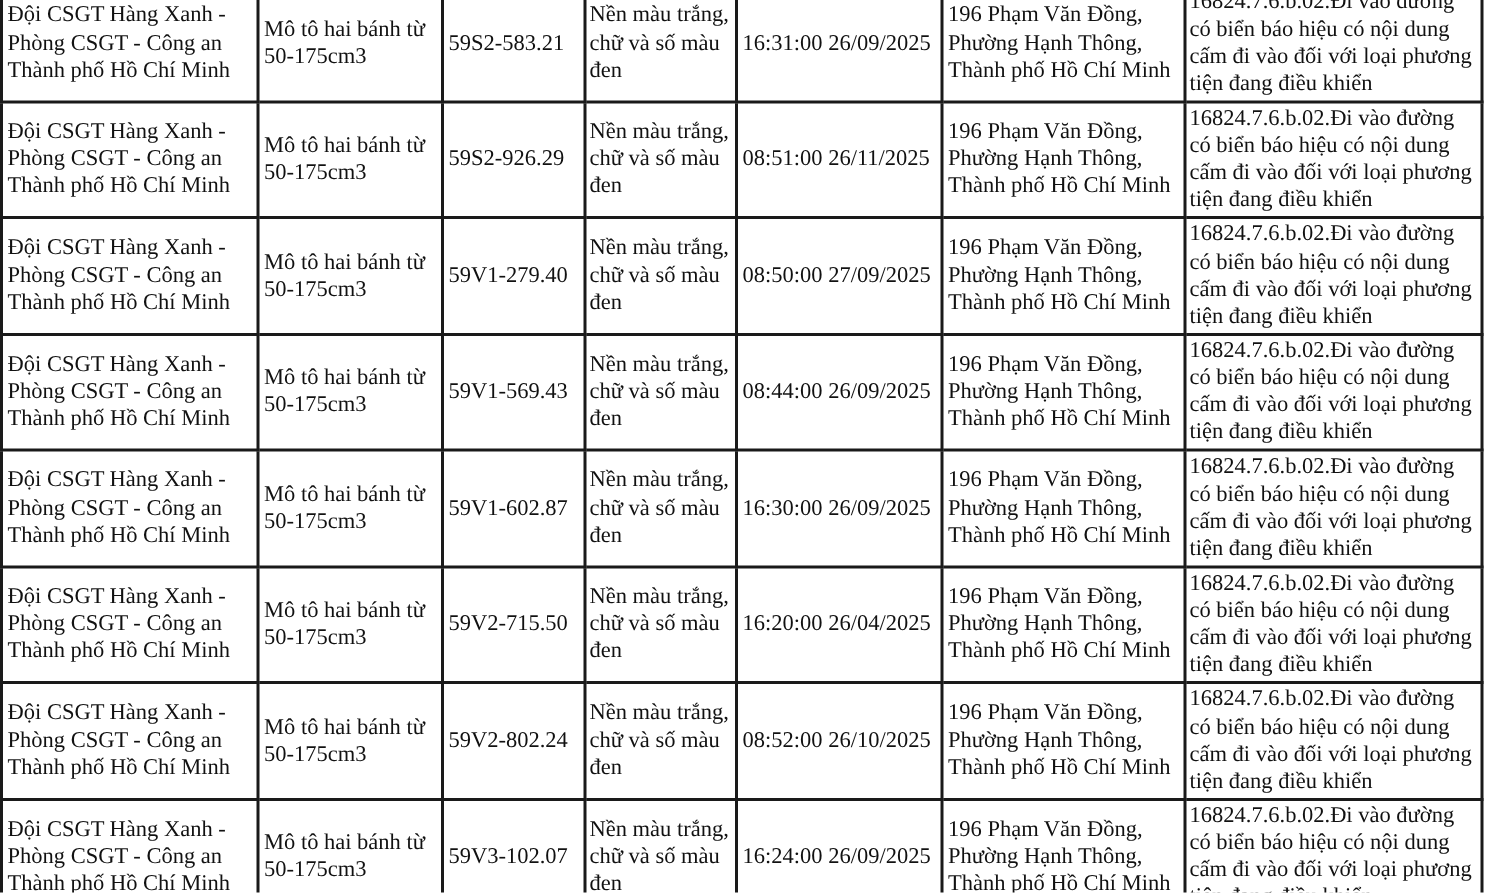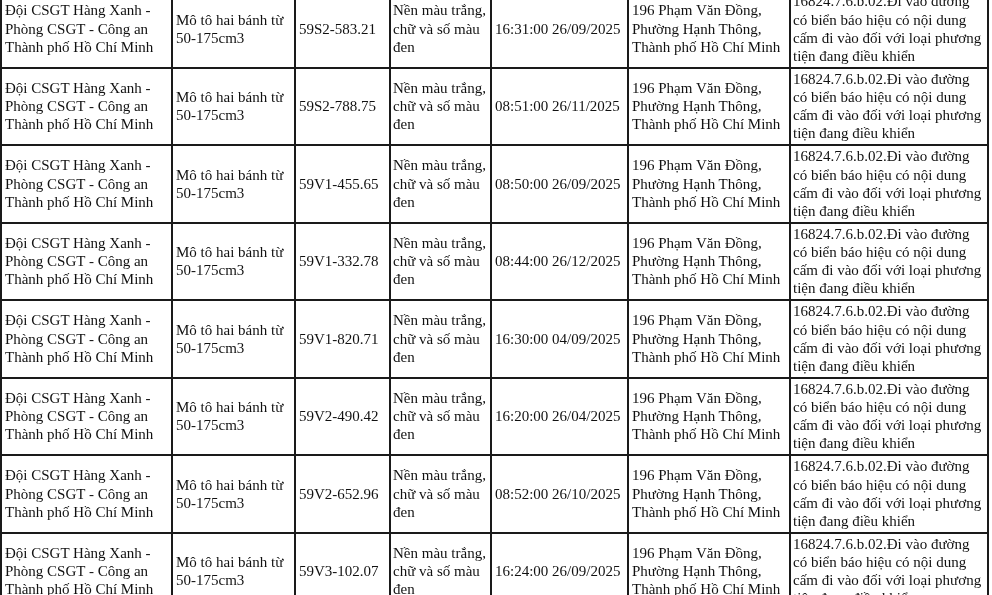--- a/index.html
+++ b/index.html
@@ -42,66 +42,66 @@
         <td class="c2">Mô tô hai bánh từ 50-175cm3</td>
         <td class="c3">59S2-583.21</td>
         <td class="c4">Nền màu trắng, chữ và số màu đen</td>
         <td class="c5">16:31:00 26/09/2025</td>
         <td class="c6">196 Phạm Văn Đồng, Phường Hạnh Thông, Thành phố Hồ Chí Minh</td>
         <td class="c7">16824.7.6.b.02.Đi vào đường có biển báo hiệu có nội dung cấm đi vào đối với loại phương tiện đang điều khiển</td>
       </tr>
       <tr>
         <td class="c1">Đội CSGT Hàng Xanh - Phòng CSGT - Công an Thành phố Hồ Chí Minh</td>
         <td class="c2">Mô tô hai bánh từ 50-175cm3</td>
-        <td class="c3">59S2-788.75</td>
+        <td class="c3">59S2-926.29</td>
         <td class="c4">Nền màu trắng, chữ và số màu đen</td>
         <td class="c5">08:51:00 26/11/2025</td>
         <td class="c6">196 Phạm Văn Đồng, Phường Hạnh Thông, Thành phố Hồ Chí Minh</td>
         <td class="c7">16824.7.6.b.02.Đi vào đường có biển báo hiệu có nội dung cấm đi vào đối với loại phương tiện đang điều khiển</td>
       </tr>
       <tr>
         <td class="c1">Đội CSGT Hàng Xanh - Phòng CSGT - Công an Thành phố Hồ Chí Minh</td>
         <td class="c2">Mô tô hai bánh từ 50-175cm3</td>
-        <td class="c3">59V1-455.65</td>
+        <td class="c3">59V1-279.40</td>
         <td class="c4">Nền màu trắng, chữ và số màu đen</td>
-        <td class="c5">08:50:00 26/09/2025</td>
+        <td class="c5">08:50:00 27/09/2025</td>
         <td class="c6">196 Phạm Văn Đồng, Phường Hạnh Thông, Thành phố Hồ Chí Minh</td>
         <td class="c7">16824.7.6.b.02.Đi vào đường có biển báo hiệu có nội dung cấm đi vào đối với loại phương tiện đang điều khiển</td>
       </tr>
       <tr>
         <td class="c1">Đội CSGT Hàng Xanh - Phòng CSGT - Công an Thành phố Hồ Chí Minh</td>
         <td class="c2">Mô tô hai bánh từ 50-175cm3</td>
-        <td class="c3">59V1-332.78</td>
+        <td class="c3">59V1-569.43</td>
         <td class="c4">Nền màu trắng, chữ và số màu đen</td>
-        <td class="c5">08:44:00 26/12/2025</td>
+        <td class="c5">08:44:00 26/09/2025</td>
         <td class="c6">196 Phạm Văn Đồng, Phường Hạnh Thông, Thành phố Hồ Chí Minh</td>
         <td class="c7">16824.7.6.b.02.Đi vào đường có biển báo hiệu có nội dung cấm đi vào đối với loại phương tiện đang điều khiển</td>
       </tr>
       <tr>
         <td class="c1">Đội CSGT Hàng Xanh - Phòng CSGT - Công an Thành phố Hồ Chí Minh</td>
         <td class="c2">Mô tô hai bánh từ 50-175cm3</td>
-        <td class="c3">59V1-820.71</td>
+        <td class="c3">59V1-602.87</td>
         <td class="c4">Nền màu trắng, chữ và số màu đen</td>
-        <td class="c5">16:30:00 04/09/2025</td>
+        <td class="c5">16:30:00 26/09/2025</td>
         <td class="c6">196 Phạm Văn Đồng, Phường Hạnh Thông, Thành phố Hồ Chí Minh</td>
         <td class="c7">16824.7.6.b.02.Đi vào đường có biển báo hiệu có nội dung cấm đi vào đối với loại phương tiện đang điều khiển</td>
       </tr>
       <tr>
         <td class="c1">Đội CSGT Hàng Xanh - Phòng CSGT - Công an Thành phố Hồ Chí Minh</td>
         <td class="c2">Mô tô hai bánh từ 50-175cm3</td>
-        <td class="c3">59V2-490.42</td>
+        <td class="c3">59V2-715.50</td>
         <td class="c4">Nền màu trắng, chữ và số màu đen</td>
         <td class="c5">16:20:00 26/04/2025</td>
         <td class="c6">196 Phạm Văn Đồng, Phường Hạnh Thông, Thành phố Hồ Chí Minh</td>
         <td class="c7">16824.7.6.b.02.Đi vào đường có biển báo hiệu có nội dung cấm đi vào đối với loại phương tiện đang điều khiển</td>
       </tr>
       <tr>
         <td class="c1">Đội CSGT Hàng Xanh - Phòng CSGT - Công an Thành phố Hồ Chí Minh</td>
         <td class="c2">Mô tô hai bánh từ 50-175cm3</td>
-        <td class="c3">59V2-652.96</td>
+        <td class="c3">59V2-802.24</td>
         <td class="c4">Nền màu trắng, chữ và số màu đen</td>
         <td class="c5">08:52:00 26/10/2025</td>
         <td class="c6">196 Phạm Văn Đồng, Phường Hạnh Thông, Thành phố Hồ Chí Minh</td>
         <td class="c7">16824.7.6.b.02.Đi vào đường có biển báo hiệu có nội dung cấm đi vào đối với loại phương tiện đang điều khiển</td>
       </tr>
       <tr>
         <td class="c1">Đội CSGT Hàng Xanh - Phòng CSGT - Công an Thành phố Hồ Chí Minh</td>
         <td class="c2">Mô tô hai bánh từ 50-175cm3</td>
         <td class="c3">59V3-102.07</td>
         <td class="c4">Nền màu trắng, chữ và số màu đen</td>

